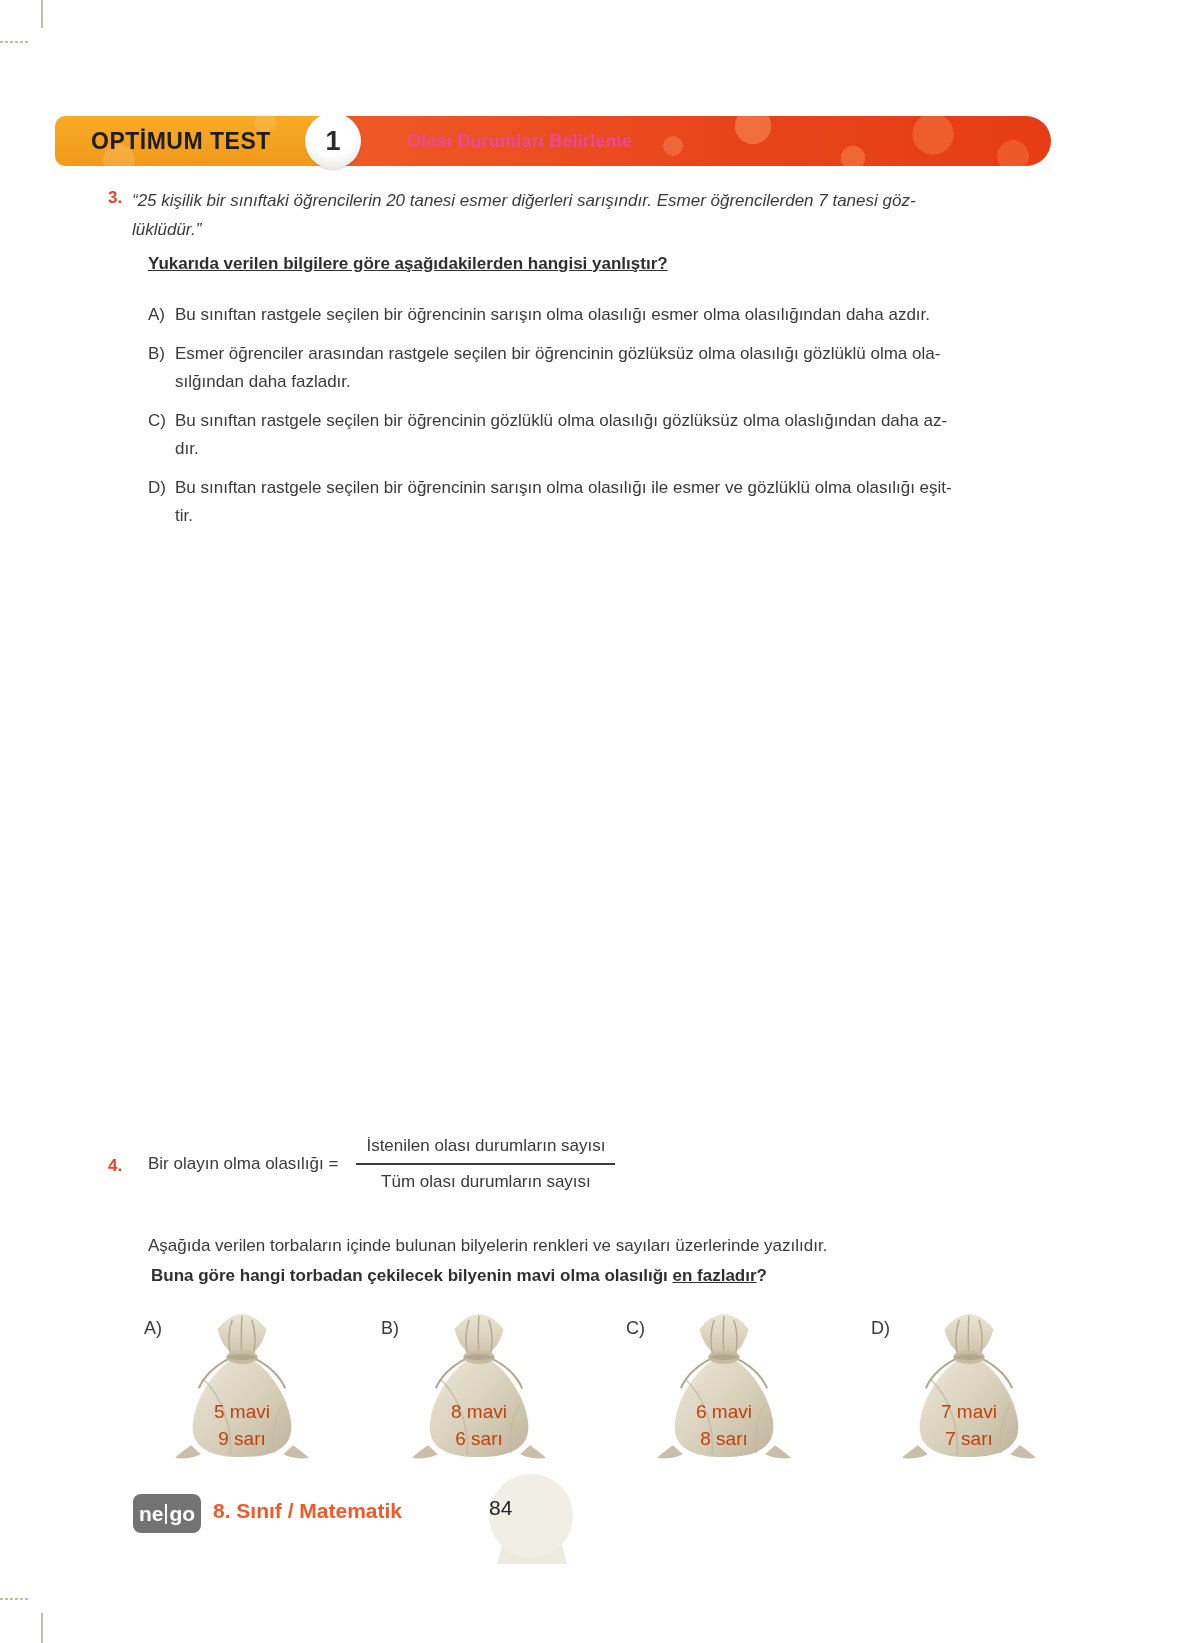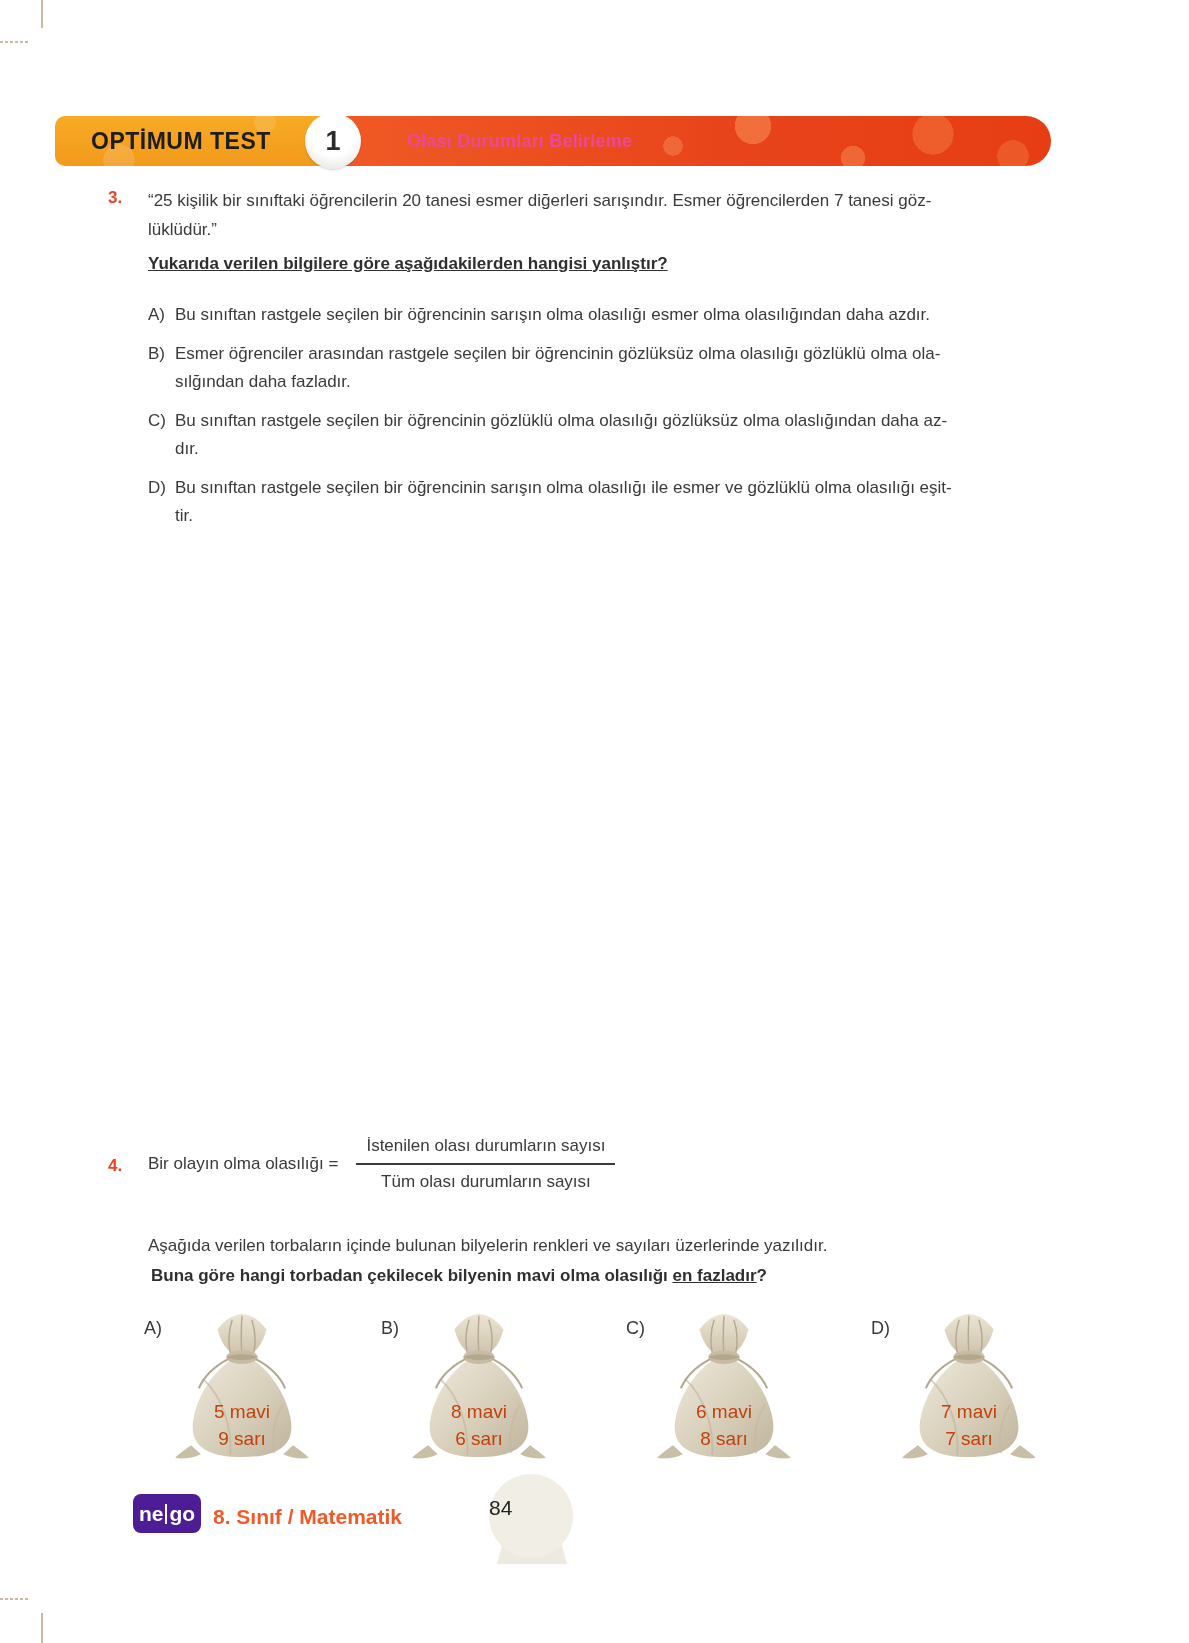--- a/index.html
+++ b/index.html
@@ -41,21 +41,21 @@
   .banner-title { position:absolute; left:352px; top:0; height:50px; line-height:50px;
     font-size:18px; font-weight:700; color:#ec4899; z-index:4; letter-spacing:.2px; }
 
   
   .qnum { position:absolute; font-size:17px; font-weight:700; color:#e8432a; }
   .body-text { font-size:17px; line-height:29px; color:#3a3a3a; }
   .bold-prompt { font-size:17px; font-weight:700; color:#2f2f2f; }
   .bold-prompt .u { text-decoration:underline; }
 
   
-  .q3-intro { position:absolute; left:148px; top:186px; width:884px; }
+  .q3-intro { position:absolute; left:132px; top:186px; width:884px;font-style:italic; }
   .q3-prompt { position:absolute; left:148px; top:254px;text-decoration:underline; }
   .q3-options { position:absolute; left:148px; top:301px; width:884px; }
   .opt { display:grid; grid-template-columns:27px 1fr; margin-bottom:11px; }
   .opt .letter { font-size:17px; line-height:28px; }
   .opt .lines { font-size:17px; line-height:28px; }
 
   
   .q4-formula { position:absolute; left:148px; top:1136px; display:flex; align-items:center; }
   .q4-formula .label { font-size:17px; margin-right:18px; white-space:nowrap; }
   .fraction { display:inline-block; text-align:center; font-size:17px; }
@@ -66,25 +66,25 @@
 
   
   .bag-opt { position:absolute; top:1310px; width:180px; height:155px; }
   .bag-opt .letter { position:absolute; left:0; top:8px; font-size:18px; color:#3a3a3a; }
   .bag-opt svg.bag { position:absolute; left:28px; top:0; width:140px; height:152px; }
   .bag-text { position:absolute; left:28px; top:88px; width:140px; text-align:center;
     font-size:19px; color:#c2410c; line-height:27px; }
   .bag-a { left:144px; } .bag-b { left:381px; } .bag-c { left:626px; } .bag-d { left:871px; }
 
   
-  .logo { position:absolute; left:133px; top:1494px; width:68px; height:39px; background:#4c1d95;
+  .logo { position:absolute; left:133px; top:1494px; width:68px; height:39px; background:#737373;
     border-radius:8px; display:flex; align-items:center; justify-content:center;
     color:#ffffff; font-weight:800; font-size:21px; }
   .logo .div { width:2px; height:20px; background:#ffffff; margin:0 2px; }
-  .footer-caption { position:absolute; left:213px; top:1499px; font-size:21px; font-weight:700; color:#ef5a28;margin-top:6px; }
+  .footer-caption { position:absolute; left:213px; top:1499px; font-size:21px; font-weight:700; color:#ef5a28; }
   .page-bubble-skirt { position:absolute; left:497px; top:1528px; width:70px; height:36px;
     background:#edeadf; clip-path:polygon(14% 0, 86% 0, 100% 100%, 0 100%); }
   .page-bubble { position:absolute; left:489px; top:1474px; width:84px; height:84px; border-radius:50%;
     background:#f1eee6; }
   .page-num { position:absolute; left:489px; top:1496px; width:84px; text-align:left;
     font-size:21px; color:#232323; }
 </style>
 </head>
 <body>
 

